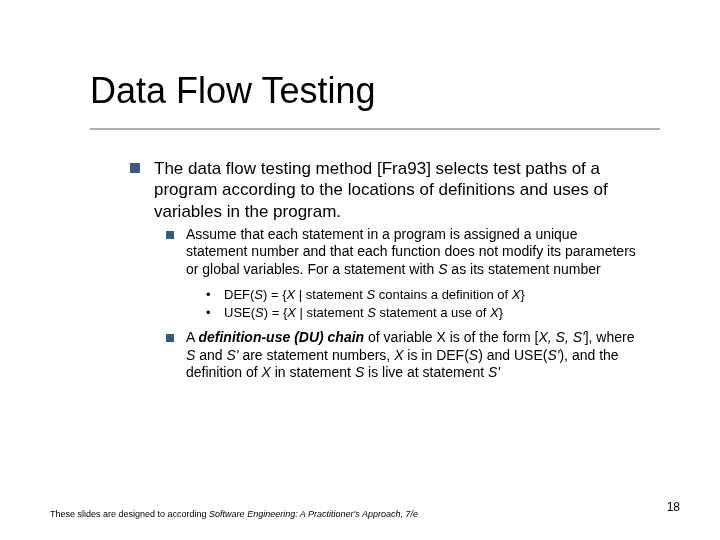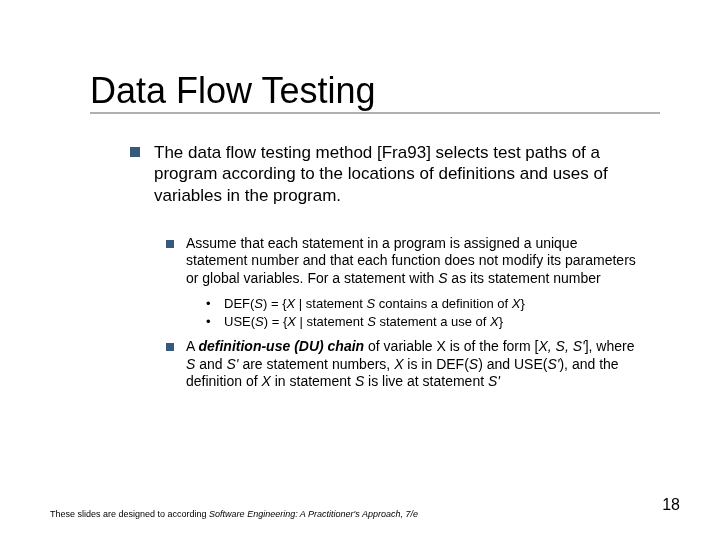--- a/index.html
+++ b/index.html
@@ -14,39 +14,39 @@
   }
   .slide {
     width: 720px;
     height: 540px;
     position: relative;
     box-sizing: border-box;
     padding: 70px 50px 0 50px;
   }
   .title-wrap {
     border-bottom: 2px solid #b0b0b0;
-    padding-bottom: 0;
+    padding-bottom: 16px;
     margin-left: 40px;
     margin-right: 10px;
   }
   .title {
     font-size: 36px;
     font-weight: normal;
     color: #000;
   }
   .body {
     margin-top: 28px;
     margin-left: 80px;
     margin-right: 30px;
     font-size: 17px;
     line-height: 1.25;
   }
   .lvl1 {
     display: flex;
-    margin-bottom: 29px;
+    margin-bottom: 4px;
   }
   .lvl1 .bullet {
     width: 10px;
     height: 10px;
     background: #385a7a;
     flex: 0 0 10px;
     margin-top: 5px;
     margin-right: 14px;
   }
   .lvl1 .text {
@@ -90,21 +90,21 @@
     bottom: 20px;
     font-size: 9px;
     line-height: 1.25;
     color: #000;
     width: 560px;
   }
   .pagenum {
     position: absolute;
     right: 40px;
     bottom: 26px;
-    font-size: 16px;
+    font-size: 12px;
     color: #000;
     text-align: right;
   }
   .ital { font-style: italic; }
   .bold { font-weight: bold; }
 </style>
 </head>
 <body>
 
 <div class="slide">

